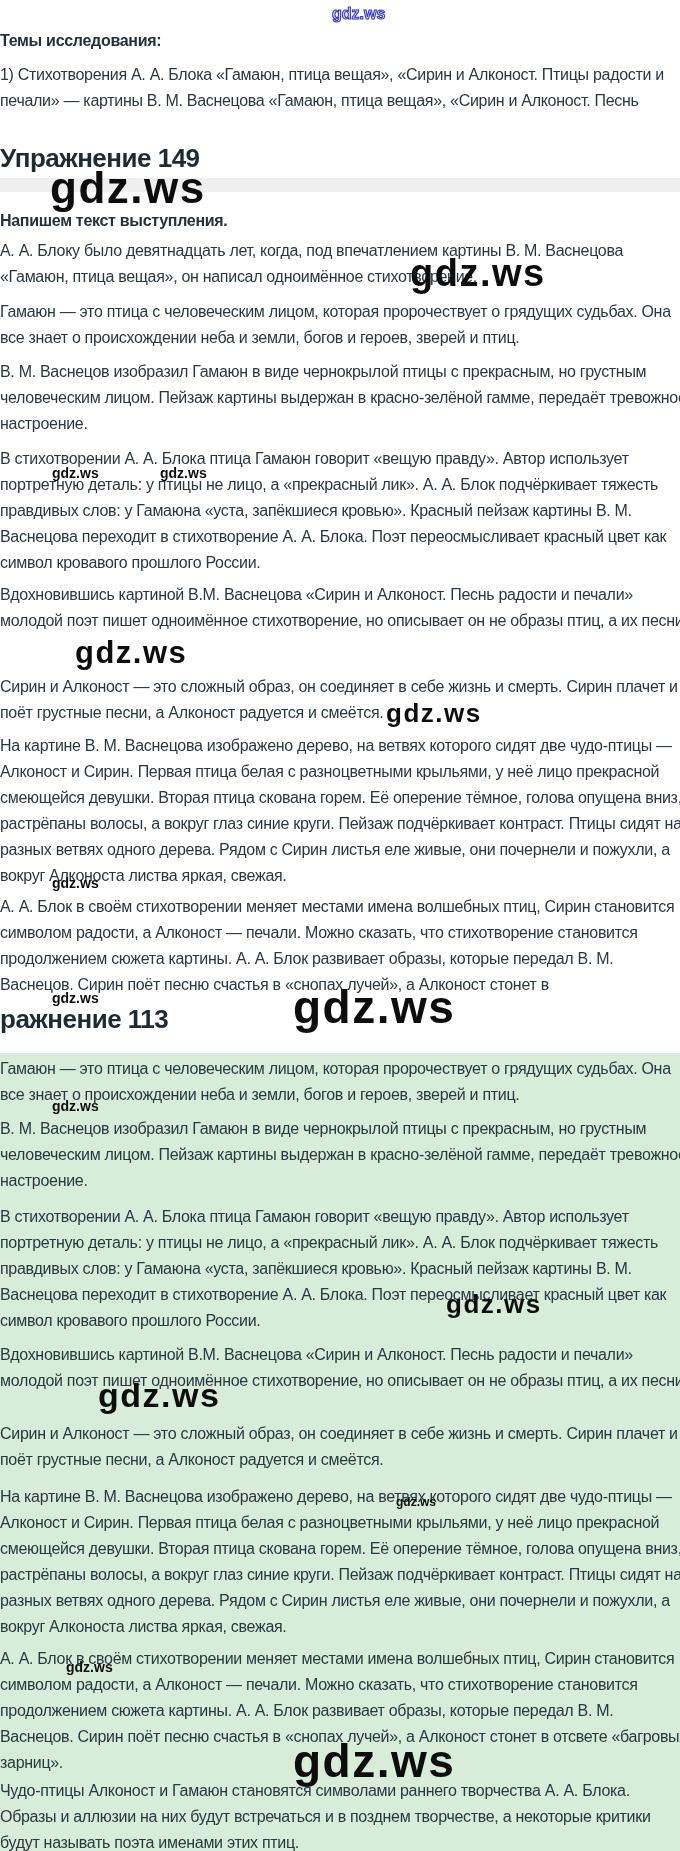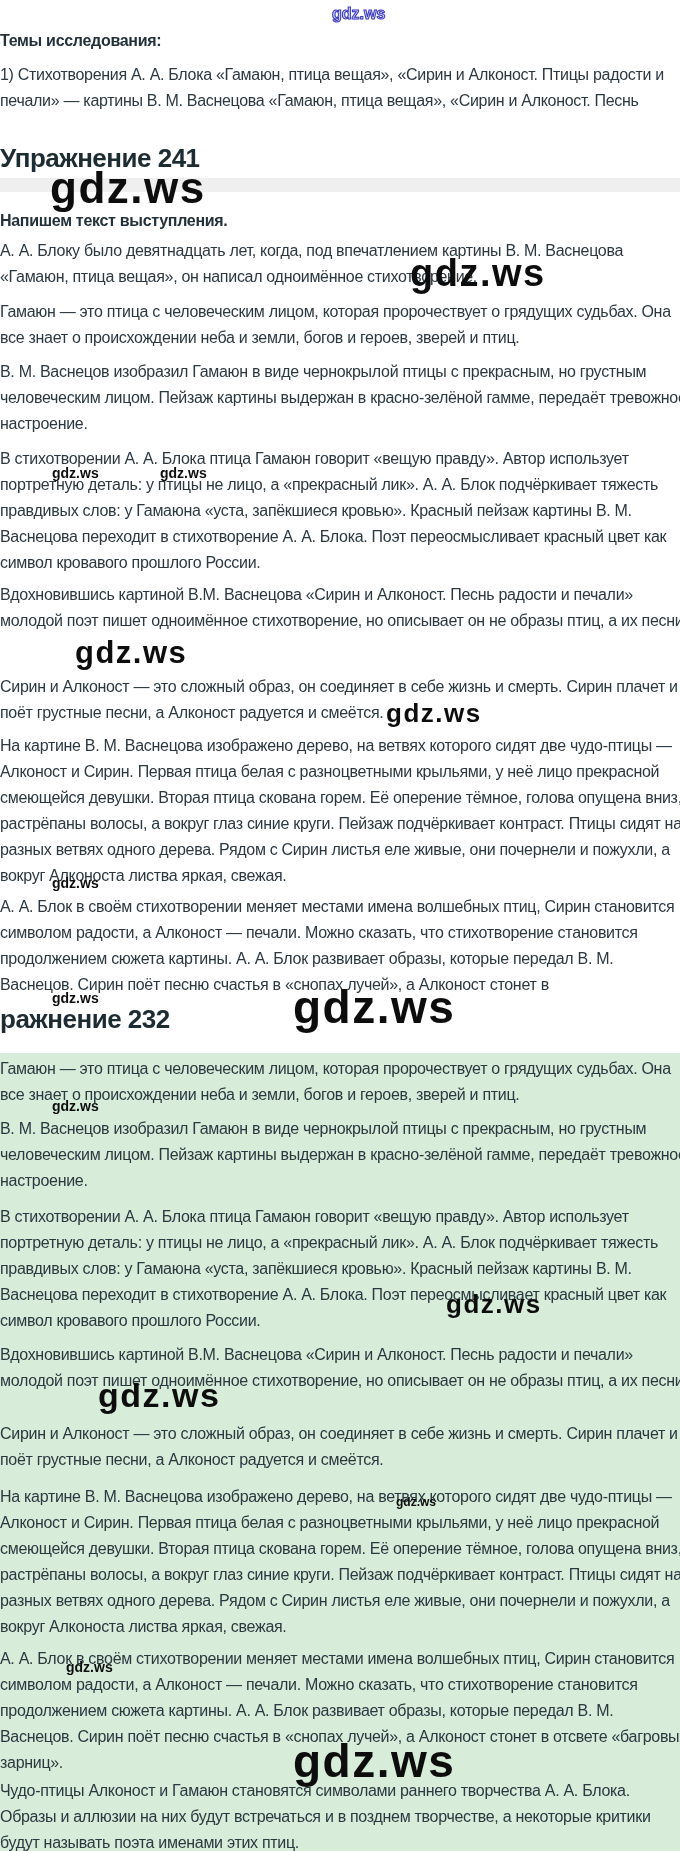--- a/index.html
+++ b/index.html
@@ -35,33 +35,33 @@
 </head>
 <body style="color: rgb(43, 56, 64);">
 
 <div class="answer-bg" style="top: 1053px; height: 798px; background: rgb(215, 236, 217);"></div>
 
 <div class="divider" style="top: 178px; background: rgb(239, 239, 239);"></div>
 
 <p class="abs para bold-line" style="top:28px;">Темы исследования:</p>
 <p class="abs para" style="top:62px;">1) Стихотворения А. А. Блока «Гамаюн, птица вещая», «Сирин и Алконост. Птицы радости и печали» — картины В. М. Васнецова «Гамаюн, птица вещая», «Сирин и Алконост. Песнь</p>
 
-<h1 class="abs h-title" style="top:143px;">Упражнение 241</h1>
+<h1 class="abs h-title" style="top:143px;">Упражнение 149</h1>
 <p class="abs para bold-line" style="top:208px;">Напишем текст выступления.</p>
 
 <p class="abs para" style="top:238px;">А. А. Блоку было девятнадцать лет, когда, под впечатлением картины В. М. Васнецова «Гамаюн, птица вещая», он написал одноимённое стихотворение.</p>
 <p class="abs para" style="top:299px;">Гамаюн — это птица с человеческим лицом, которая пророчествует о грядущих судьбах. Она все знает о происхождении неба и земли, богов и героев, зверей и птиц.</p>
 <p class="abs para" style="top:359px;">В. М. Васнецов изобразил Гамаюн в виде чернокрылой птицы с прекрасным, но грустным человеческим лицом. Пейзаж картины выдержан в красно-зелёной гамме, передаёт тревожное настроение.</p>
 <p class="abs para" style="top:446px;">В стихотворении А. А. Блока птица Гамаюн говорит «вещую правду». Автор использует портретную деталь: у птицы не лицо, а «прекрасный лик». А. А. Блок подчёркивает тяжесть правдивых слов: у Гамаюна «уста, запёкшиеся кровью». Красный пейзаж картины В. М. Васнецова переходит в стихотворение А. А. Блока. Поэт переосмысливает красный цвет как символ кровавого прошлого России.</p>
 <p class="abs para" style="top:582px;">Вдохновившись картиной В.М. Васнецова «Сирин и Алконост. Песнь радости и печали» молодой поэт пишет одноимённое стихотворение, но описывает он не образы птиц, а их песни.</p>
 <p class="abs para" style="top:674px;">Сирин и Алконост — это сложный образ, он соединяет в себе жизнь и смерть. Сирин плачет и поёт грустные песни, а Алконост радуется и смеётся.</p>
 <p class="abs para" style="top:733px;">На картине В. М. Васнецова изображено дерево, на ветвях которого сидят две чудо-птицы — Алконост и Сирин. Первая птица белая с разноцветными крыльями, у неё лицо прекрасной смеющейся девушки. Вторая птица скована горем. Её оперение тёмное, голова опущена вниз, растрёпаны волосы, а вокруг глаз синие круги. Пейзаж подчёркивает контраст. Птицы сидят на разных ветвях одного дерева. Рядом с Сирин листья еле живые, они почернели и пожухли, а вокруг Алконоста листва яркая, свежая.</p>
 <p class="abs para" style="top:894px;">А. А. Блок в своём стихотворении меняет местами имена волшебных птиц, Сирин становится символом радости, а Алконост — печали. Можно сказать, что стихотворение становится продолжением сюжета картины. А. А. Блок развивает образы, которые передал В. М. Васнецов. Сирин поёт песню счастья в «снопах лучей», а Алконост стонет в</p>
 
-<h1 class="abs h-title" style="top:1004px;">ражнение 232</h1>
+<h1 class="abs h-title" style="top:1004px;">ражнение 113</h1>
 
 <p class="abs para" style="top:1056px;">Гамаюн — это птица с человеческим лицом, которая пророчествует о грядущих судьбах. Она все знает о происхождении неба и земли, богов и героев, зверей и птиц.</p>
 <p class="abs para" style="top:1116px;">В. М. Васнецов изобразил Гамаюн в виде чернокрылой птицы с прекрасным, но грустным человеческим лицом. Пейзаж картины выдержан в красно-зелёной гамме, передаёт тревожное настроение.</p>
 <p class="abs para" style="top:1204px;">В стихотворении А. А. Блока птица Гамаюн говорит «вещую правду». Автор использует портретную деталь: у птицы не лицо, а «прекрасный лик». А. А. Блок подчёркивает тяжесть правдивых слов: у Гамаюна «уста, запёкшиеся кровью». Красный пейзаж картины В. М. Васнецова переходит в стихотворение А. А. Блока. Поэт переосмысливает красный цвет как символ кровавого прошлого России.</p>
 <p class="abs para" style="top:1342px;">Вдохновившись картиной В.М. Васнецова «Сирин и Алконост. Песнь радости и печали» молодой поэт пишет одноимённое стихотворение, но описывает он не образы птиц, а их песни.</p>
 <p class="abs para" style="top:1421px;">Сирин и Алконост — это сложный образ, он соединяет в себе жизнь и смерть. Сирин плачет и поёт грустные песни, а Алконост радуется и смеётся.</p>
 <p class="abs para" style="top:1484px;">На картине В. М. Васнецова изображено дерево, на ветвях которого сидят две чудо-птицы — Алконост и Сирин. Первая птица белая с разноцветными крыльями, у неё лицо прекрасной смеющейся девушки. Вторая птица скована горем. Её оперение тёмное, голова опущена вниз, растрёпаны волосы, а вокруг глаз синие круги. Пейзаж подчёркивает контраст. Птицы сидят на разных ветвях одного дерева. Рядом с Сирин листья еле живые, они почернели и пожухли, а вокруг Алконоста листва яркая, свежая.</p>
 <p class="abs para" style="top:1646px;">А. А. Блок в своём стихотворении меняет местами имена волшебных птиц, Сирин становится символом радости, а Алконост — печали. Можно сказать, что стихотворение становится продолжением сюжета картины. А. А. Блок развивает образы, которые передал В. М. Васнецов. Сирин поёт песню счастья в «снопах лучей», а Алконост стонет в отсвете «багровых зарниц».</p>
 <p class="abs para" style="top:1778px;">Чудо-птицы Алконост и Гамаюн становятся символами раннего творчества А. А. Блока. Образы и аллюзии на них будут встречаться и в позднем творчестве, а некоторые критики будут называть поэта именами этих птиц.</p>
 

